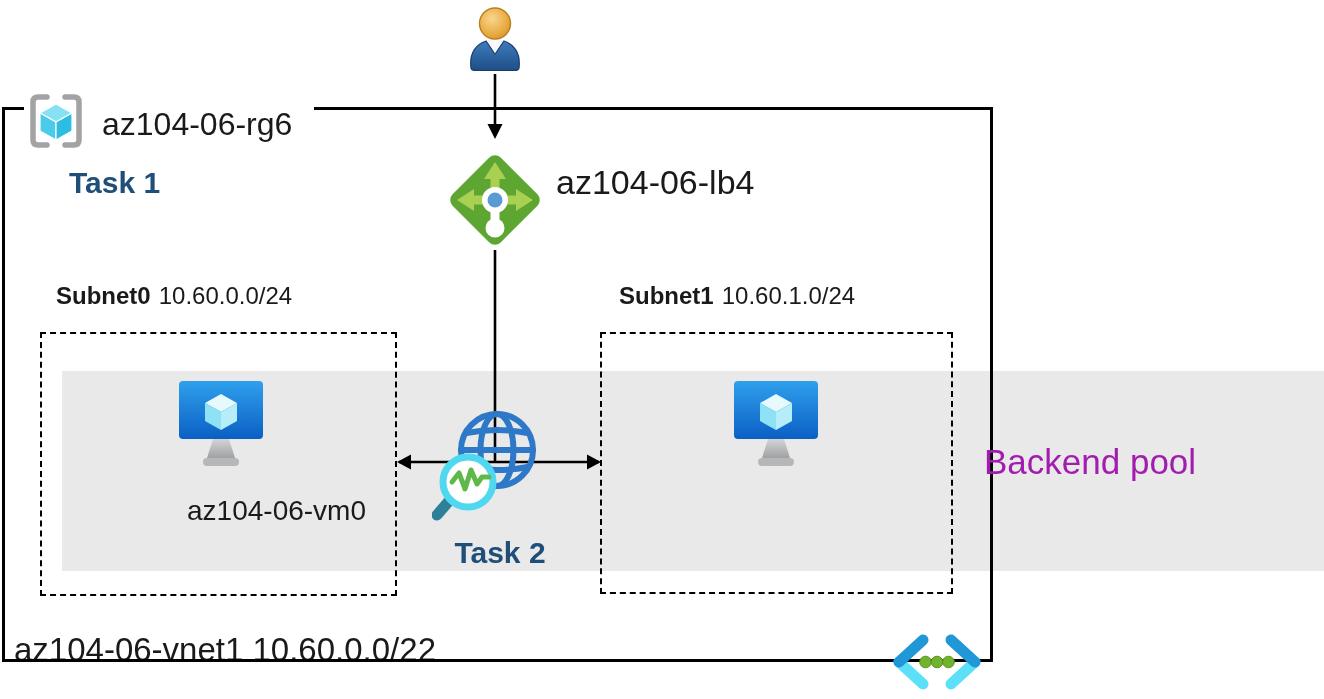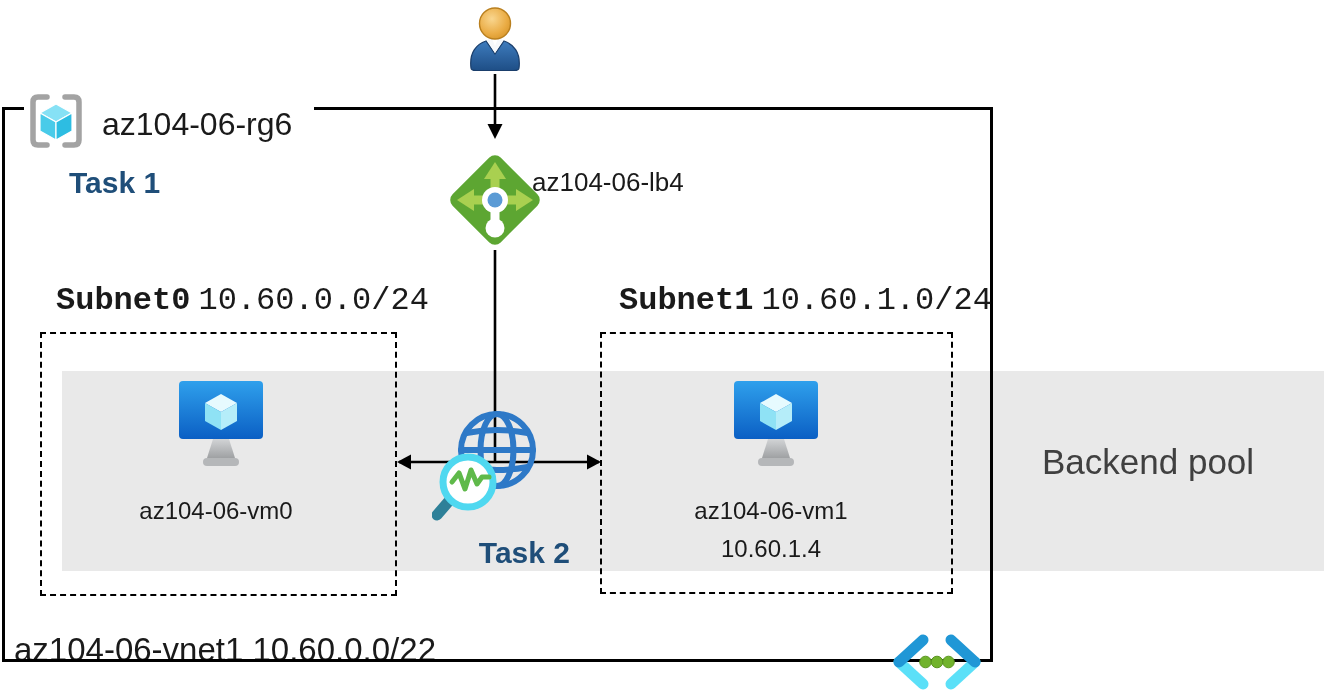--- a/index.html
+++ b/index.html
@@ -3,46 +3,46 @@
 <meta charset="utf-8">
 <style>
   html,body{margin:0;padding:0;background:#fff;}
   .canvas{
     position:relative;width:1324px;height:699px;overflow:hidden;
     font-family:"Liberation Sans",sans-serif;color:#1a1a1a;background:#fff;
   }
   .abs{position:absolute;}
   
   .backend-band{left:62px;top:371px;width:1262px;height:200px;background:#E9E9E9;z-index:0;}
-  .backend-label{left:1042px;top:442px;font-size:35px;color:#404040;z-index:4;white-space:nowrap;}
+  .backend-label{left:984px;top:442px;font-size:35px;color:#a21caf;z-index:4;white-space:nowrap;}
   
   .rg-box{left:2px;top:107px;width:991px;height:555px;border:3px solid #000;box-sizing:border-box;z-index:1;}
   .rg-gap{left:24px;top:104px;width:290px;height:9px;background:#fff;z-index:2;}
   
   .subnet-box{border:2px dashed #000;box-sizing:border-box;z-index:2;background:transparent;}
   .subnet0-box{left:40px;top:332px;width:357px;height:264px;}
   .subnet1-box{left:600px;top:332px;width:353px;height:262px;}
-  .subnet-label{top:282px;font-size:32px;z-index:4;white-space:nowrap;font-family:Liberation Mono, monospace;}
+  .subnet-label{top:282px;font-size:24px;z-index:4;white-space:nowrap;}
   .subnet0-lab{left:56px;}
   .subnet1-lab{left:619px;}
   .subnet-name{font-weight:bold;margin-right:8px;}
   
   .connectors{left:0;top:0;width:1324px;height:699px;z-index:2;pointer-events:none;}
   
   .user-icon{left:463px;top:6px;z-index:4;}
   .rg-icon{left:27px;top:92px;z-index:4;}
   .rg-label{left:102px;top:106px;font-size:32px;z-index:4;white-space:nowrap;}
   .task{font-size:30px;font-weight:bold;color:#1F4E79;z-index:4;white-space:nowrap;}
   .task1{left:49px;top:166px;margin-left:20px;}
-  .task2{left:430px;top:536px;width:140px;text-align:right;}
+  .task2{left:430px;top:536px;width:140px;text-align:center;}
   .lb-icon{left:443px;top:148px;z-index:4;}
-  .lb-labels{left:532px;top:163px;font-size:26px;line-height:39px;z-index:4;white-space:nowrap;}
+  .lb-labels{left:556px;top:163px;font-size:34px;line-height:39px;z-index:4;white-space:nowrap;}
   .vm-icon0{left:176px;top:378px;z-index:4;}
   .vm-icon1{left:731px;top:378px;z-index:4;}
-  .vm-caption{width:300px;text-align:center;font-size:24px;line-height:38px;z-index:4;}
+  .vm-caption{width:300px;text-align:right;font-size:28px;line-height:38px;z-index:4;}
   .vm-cap0{left:66px;top:492px;}
   .vm-cap1{left:621px;top:492px;}
   .globe-icon{left:432px;top:392px;z-index:3;}
   .vnet-label{left:14px;top:631px;font-size:33px;z-index:0;white-space:nowrap;}
   .vnet-icon{left:889px;top:629px;z-index:4;}
 </style>
 </head>
 <body>
 
 <div class="canvas">
@@ -164,24 +164,20 @@
           <stop offset="1" stop-color="#9FA1A3"></stop>
       </linearGradient>
     </defs>
     <rect x="3" y="3" width="84" height="58" rx="4" fill="url(#gvm1)"></rect>
     <polygon points="45,16 61,25 45,34 29,25" fill="#E6FAFE"></polygon>
     <polygon points="29,25 45,34 45,52 29,43" fill="#8FE2F5"></polygon>
     <polygon points="61,25 45,34 45,52 61,43" fill="#B5EDF9"></polygon>
     <polygon points="37,61 53,61 59,80 31,80" fill="url(#gst1)"></polygon>
     <rect x="27" y="80" width="36" height="8" rx="4" fill="#B5B7B9"></rect>
   </svg>
-  <div class="abs vm-caption vm-cap1">
-    <div>az104-06-vm1</div>
-    <div>10.60.1.4</div>
-  </div>
 
   <svg class="abs globe-icon" width="130" height="130" viewBox="0 0 130 130">
     <g stroke="#2E79C7" stroke-width="6" fill="none" stroke-linecap="round">
       <circle cx="65" cy="58" r="36"></circle>
       <ellipse cx="65" cy="58" rx="16.5" ry="36"></ellipse>
       <line x1="29" y1="58" x2="101" y2="58"></line>
       <path d="M34.5,41 Q65,35 95.5,41"></path>
       <path d="M34.5,75 Q65,81 95.5,75"></path>
     </g>
     <line x1="17" y1="109" x2="5" y2="123" stroke="#2E8098" stroke-width="11" stroke-linecap="round"></line>

